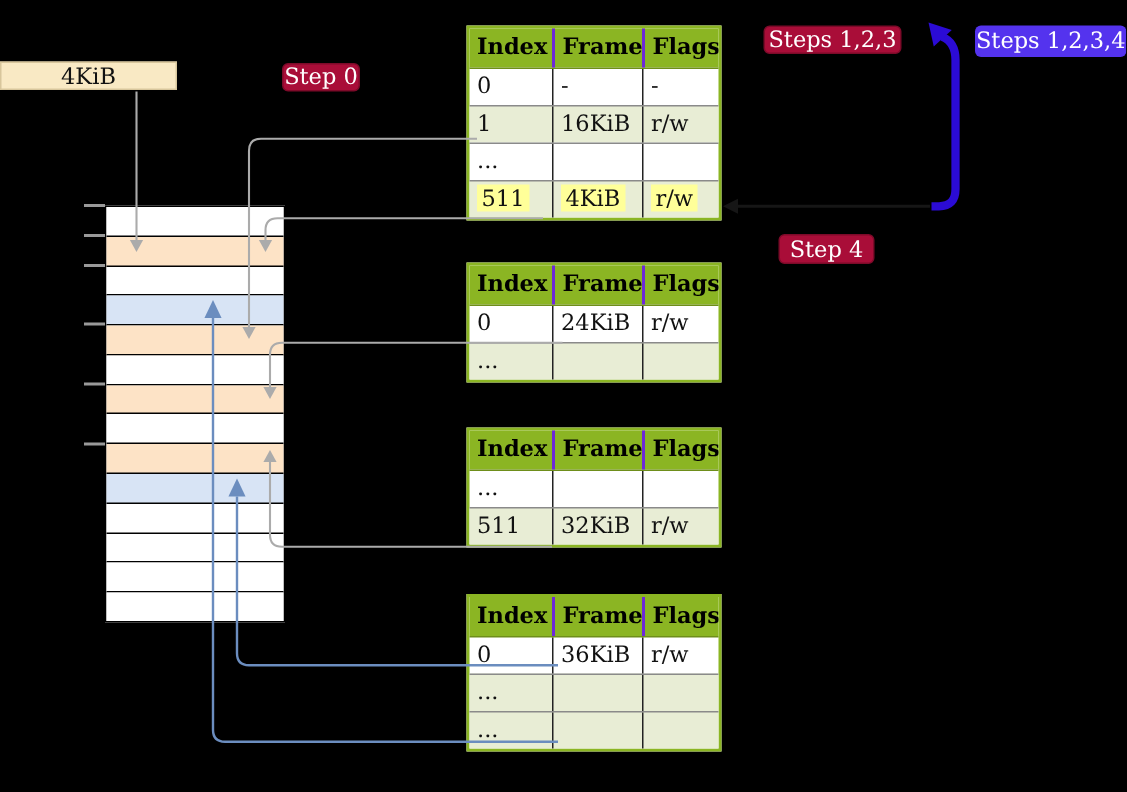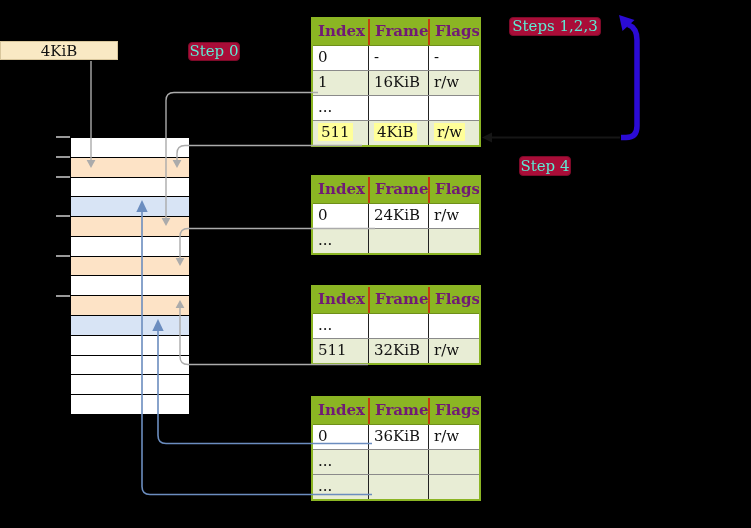--- a/index.html
+++ b/index.html
@@ -1,56 +1,57 @@
 <!DOCTYPE html>
 <html><head>
 <meta charset="utf-8">
 <style>
   *{margin:0;padding:0;box-sizing:border-box}
   html,body{background:#000}
   #stage{position:relative;width:751px;height:528px;background:#000;overflow:hidden;
          font-family:"DejaVu Serif","Liberation Serif",serif;color:#111}
-  .badge{position:absolute;color:#5eead4;font-size:15px;text-align:center;border-radius:4px;white-space:nowrap}
+  .badge{position:absolute;color:#ffffff;font-size:15px;text-align:center;border-radius:4px;white-space:nowrap}
   .badge.crimson{background:#A90D38;border:1px solid #7d0a29}
   .badge.blueviolet{background:#5433EE}
   #frame-box{position:absolute;left:0;top:41px;width:118px;height:19px;background:#F9E9C4;
              color:#111;font-size:15px;text-align:center;line-height:18px;border:1px solid #d8c69c}
   #memory{position:absolute;left:70px;top:137px;width:120px;height:278px;display:flex;
           flex-direction:column;background:#fff;border:1px solid #000}
   .mrow{flex:1;border-bottom:1.5px solid #000}
   .mrow:last-child{border-bottom:none}
   .mrow.white{background:#fff}
   .mrow.peach{background:#FDE3C6}
   .mrow.blue{background:#D8E4F5}
   .tick{position:absolute;left:56px;width:14px;height:2px;background:#999}
   .memtable{position:absolute;left:311px;width:170px;background:#fff;border:2px solid #8BB523}
   .trow{display:grid;grid-template-columns:55px 60px 51px;height:25px;line-height:23px;font-size:15px}
-  .trow.thead{height:26px;line-height:25px;background:#8BB523;color:#701a75;font-weight:bold}
+  .trow.thead{height:26px;line-height:25px;background:#8BB523;color:#000000;font-weight:bold}
   .trow+.trow{border-top:1px solid #8a8a8a}
   .trow.thead+.trow{border-top:1px solid #6e8e1a}
   .tcell{padding-left:5px;overflow:hidden;white-space:nowrap}
   .trow:not(.thead) .tcell+.tcell{border-left:1px solid #222}
-  .thead .tcell+.tcell{border-left:2px solid #c2410c}
+  .thead .tcell+.tcell{border-left:2px solid #6d28d9}
   .trow.shaded{background:#E8EDD5}
   .hl{background:#FFFF99;padding:0 3px}
   #arrows{position:absolute;left:0;top:0;pointer-events:none}
 </style>
 </head>
 <body>
 
 <div id="stage">
 
   <div id="frame-box">4KiB</div>
 
   <div class="badge crimson" style="left:188px;top:42px;width:52px;height:19px;line-height:17px">Step 0</div>
 
   <div class="badge crimson" style="left:509px;top:17px;width:92px;height:19px;line-height:17px">Steps 1,2,3</div>
 
+  <div class="badge blueviolet" style="left:650px;top:17px;width:101px;height:21px;line-height:21px">Steps 1,2,3,4</div>
 
-  <div class="badge crimson" style="left:519px;top:156px;width:52px;height:20px;line-height:18px">Step 4</div>
+  <div class="badge crimson" style="left:519px;top:156px;width:64px;height:20px;line-height:18px">Step 4</div>
 
   <div id="memory">
       <div class="mrow white"></div>
       <div class="mrow peach"></div>
       <div class="mrow white"></div>
       <div class="mrow blue"></div>
       <div class="mrow peach"></div>
       <div class="mrow white"></div>
       <div class="mrow peach"></div>
       <div class="mrow white"></div>

